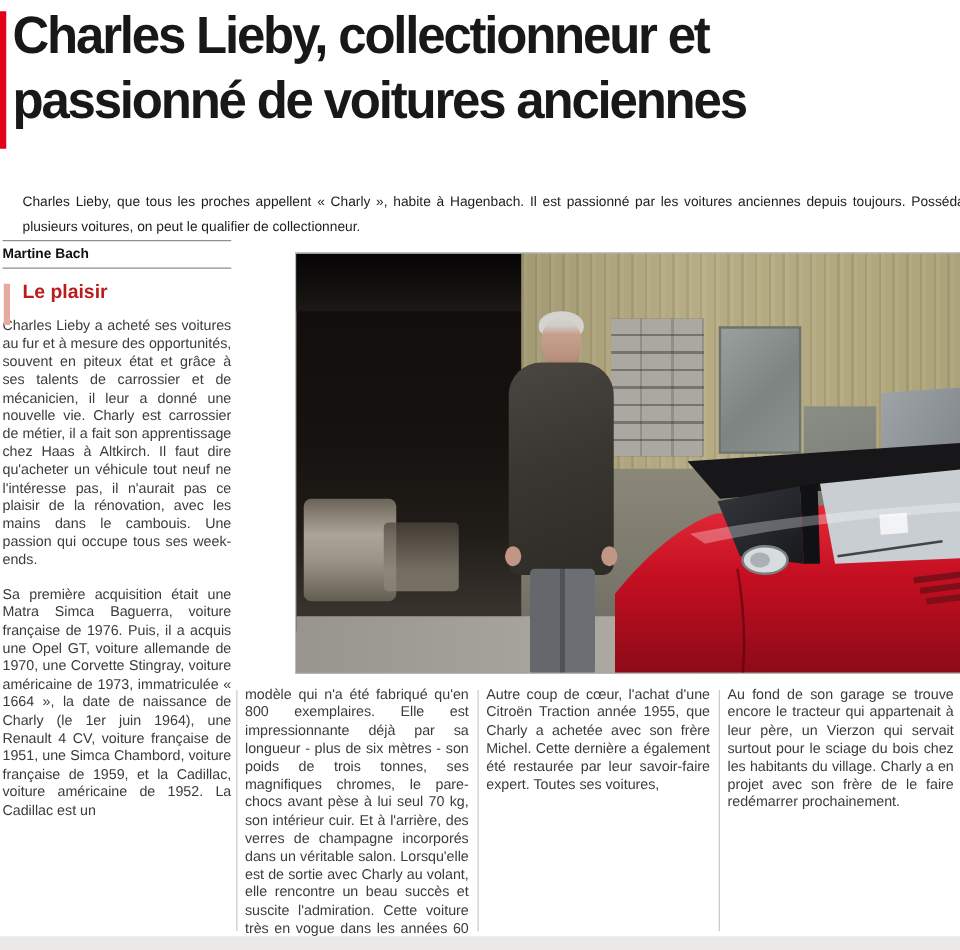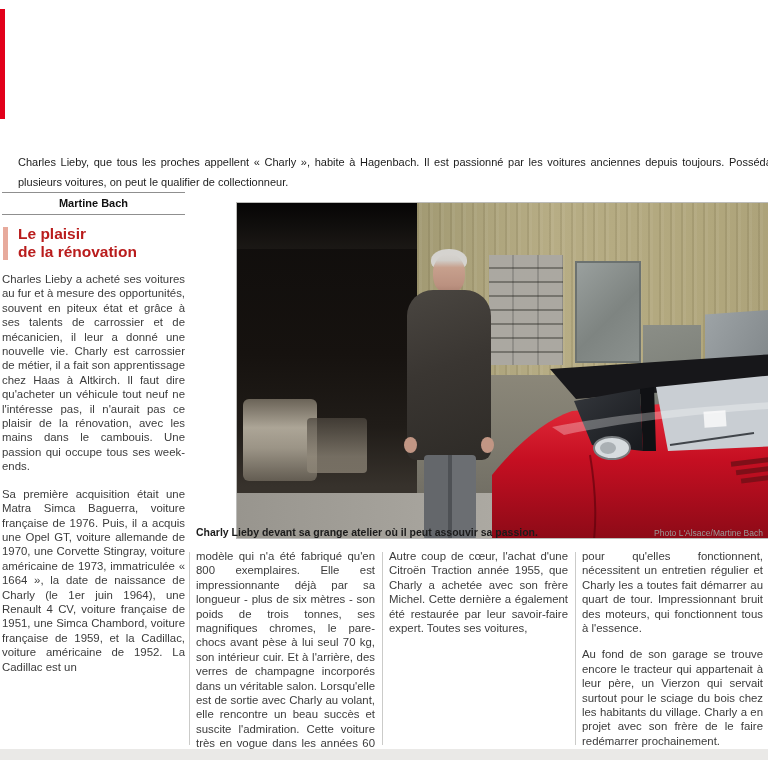--- a/index.html
+++ b/index.html
@@ -16,21 +16,21 @@
      font-size:11px;line-height:20px;font-weight:normal;color:#1c1c1c;text-align:justify;}
 
   
   .col{position:absolute;}
   .col1{left:2px;top:192px;width:183px;}
   .col2{left:196px;top:549px;width:179px;}
   .col3{left:389px;top:549px;width:179px;}
   .col4{left:582px;top:549px;width:181px;}
 
   .byline{font-size:11px;font-weight:bold;color:#111;border-top:1px solid #8f8f8f;
-     border-bottom:1px solid #8f8f8f;padding:4px 0 5px;margin-bottom:10px;text-align:center;}
+     border-bottom:1px solid #8f8f8f;padding:4px 0 5px;margin-bottom:10px;}
 
   .bodytext{font-size:11.4px;line-height:14.4px;text-align:justify;color:#3b3b3b;
      margin:0 0 13px;hyphens:auto;}
   .col2 .bodytext,.col3 .bodytext,.col4 .bodytext{margin-bottom:12px;}
 
   .subhead{position:relative;padding-left:16px;margin:2px 0 11px;font-size:15.5px;
      line-height:18px;font-weight:bold;color:#b91c1c;}
   .subhead-bar{position:absolute;left:1px;top:2px;width:5px;height:33px;background:#e7aa9c;}
   .subhead span{display:block;}
 
@@ -87,29 +87,32 @@
   .vr1{left:189px;} .vr2{left:382px;} .vr3{left:575px;}
   .bottom-strip{position:absolute;left:0;top:749px;width:768px;height:11px;background:#eae9e7;}
 </style>
 </head>
 <body>
 
 <div class="page">
 
   <div class="red-bar"></div>
 
+  <h1>
+    <span>Charles Lieby, collectionneur et</span>
+    <span>passionné de voitures anciennes</span>
+  </h1>
 
   <p class="standfirst">Charles Lieby, que tous les proches appellent « Charly », habite à Hagenbach. Il est passionné par les voitures anciennes depuis toujours. Possédant plusieurs voitures, on peut le qualifier de collectionneur.</p>
 
   <div class="col col1">
     <div class="byline">Martine Bach</div>
     <div class="subhead">
       <div class="subhead-bar"></div>
       <span>Le plaisir</span>
-      <span>de la rénovation</span>
     </div>
     <p class="bodytext">Charles Lieby a acheté ses voitures au fur et à mesure des opportunités, souvent en piteux état et grâce à ses talents de carrossier et de mécanicien, il leur a donné une nouvelle vie. Charly est carrossier de métier, il a fait son apprentissage chez Haas à Altkirch. Il faut dire qu'acheter un véhicule tout neuf ne l'intéresse pas, il n'aurait pas ce plaisir de la rénovation, avec les mains dans le cambouis. Une passion qui occupe tous ses week-ends.</p>
     <p class="bodytext">Sa première acquisition était une Matra Simca Baguerra, voiture française de 1976. Puis, il a acquis une Opel GT, voiture allemande de 1970, une Corvette Stingray, voiture américaine de 1973, immatriculée « 1664 », la date de naissance de Charly (le 1er juin 1964), une Renault 4 CV, voiture française de 1951, une Simca Chambord, voiture française de 1959, et la Cadillac, voiture américaine de 1952. La Cadillac est un</p>
   </div>
 
   <figure class="photo">
     <div class="ph-garage"></div>
     <div class="ph-beam"></div>
     <div class="ph-clutter"></div>
     <div class="ph-clutter2"></div>
@@ -156,33 +159,28 @@
         <rect x="240" y="106" width="52" height="5" fill="#7e0f18"></rect>
         <rect x="244" y="115" width="52" height="5" fill="#7e0f18"></rect>
         <rect x="248" y="124" width="52" height="5" fill="#7e0f18"></rect>
       </g>
       <path d="M120 86 L126 97" stroke="#6f7376" stroke-width="3"></path>
       <ellipse cx="120" cy="95" rx="18" ry="11" fill="#d7dcdf" stroke="#7a7e81" stroke-width="2"></ellipse>
       <ellipse cx="116" cy="95" rx="8" ry="6" fill="#aab0b4"></ellipse>
     </svg>
   </figure>
 
-  <div class="caption-row">
-    <span class="caption">Charly Lieby devant sa grange atelier où il peut assouvir sa passion.</span>
-    <span class="credit">Photo L'Alsace/Martine Bach</span>
-  </div>
 
   <div class="col col2">
     <p class="bodytext">modèle qui n'a été fabriqué qu'en 800 exemplaires. Elle est impressionnante déjà par sa longueur - plus de six mètres - son poids de trois tonnes, ses magnifiques chromes, le pare-chocs avant pèse à lui seul 70 kg, son intérieur cuir. Et à l'arrière, des verres de champagne incorporés dans un véritable salon. Lorsqu'elle est de sortie avec Charly au volant, elle rencontre un beau succès et suscite l'admiration. Cette voiture très en vogue dans les années 60 consom-</p>
   </div>
   <div class="col col3">
     <p class="bodytext">Autre coup de cœur, l'achat d'une Citroën Traction année 1955, que Charly a achetée avec son frère Michel. Cette dernière a également été restaurée par leur savoir-faire expert. Toutes ses voitures,</p>
   </div>
   <div class="col col4">
-    <p class="bodytext">pour qu'elles fonctionnent, nécessitent un entretien régulier et Charly les a toutes fait démarrer au quart de tour. Impressionnant bruit des moteurs, qui fonctionnent tous à l'essence.</p>
     <p class="bodytext">Au fond de son garage se trouve encore le tracteur qui appartenait à leur père, un Vierzon qui servait surtout pour le sciage du bois chez les habitants du village. Charly a en projet avec son frère de le faire redémarrer prochainement.</p>
   </div>
 
   <div class="vrule vr1"></div>
   <div class="vrule vr2"></div>
   <div class="vrule vr3"></div>
 
   <div class="bottom-strip"></div>
 </div>
 

